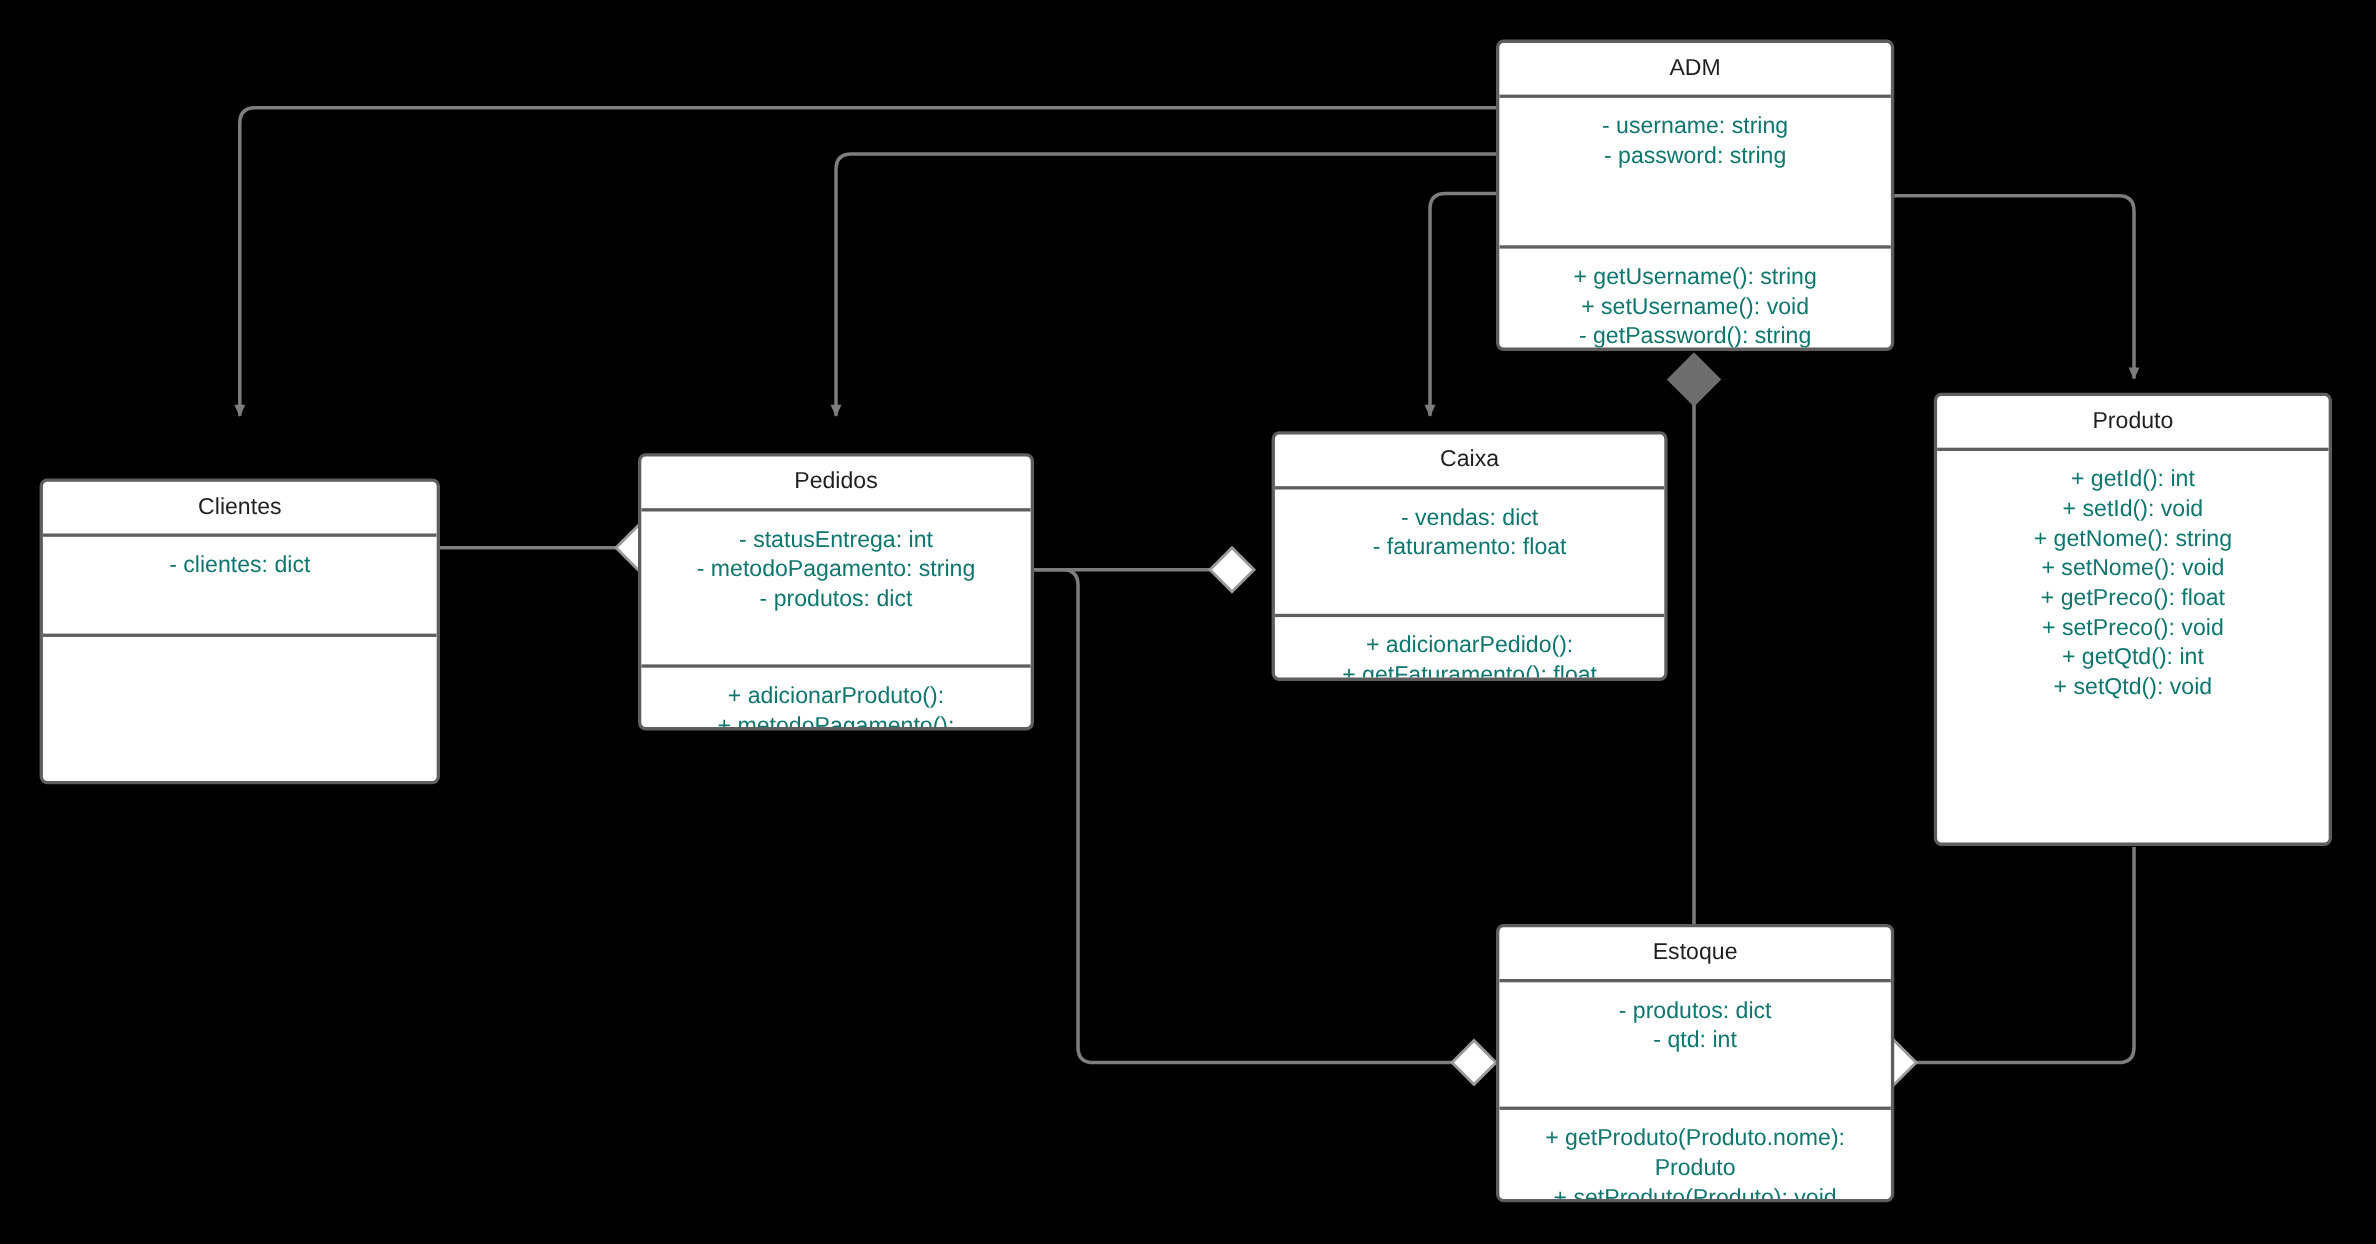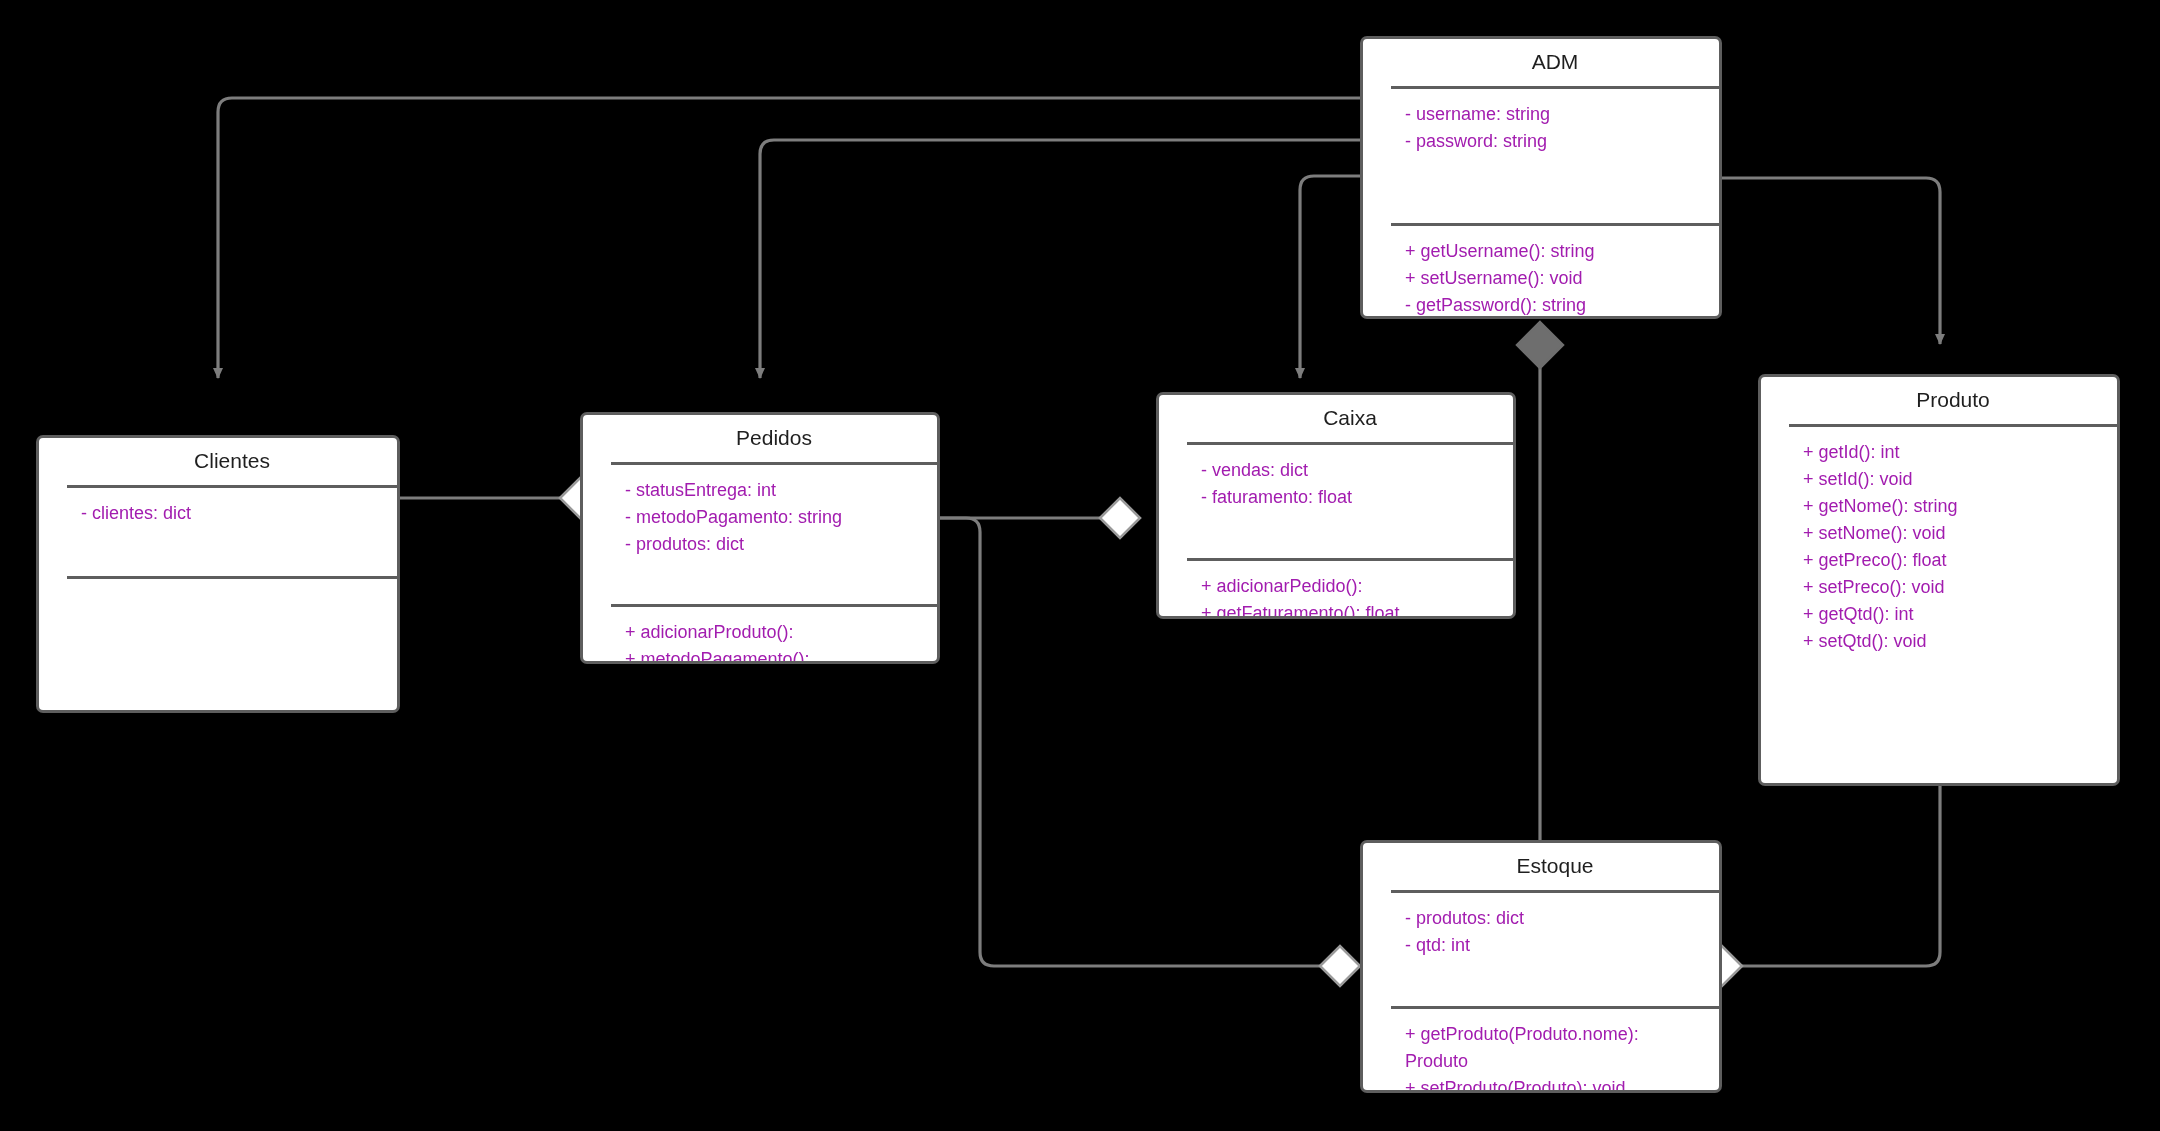--- a/index.html
+++ b/index.html
@@ -11,41 +11,41 @@
   #canvas{position:absolute;left:0;top:0;width:2160px;height:1131px;}
   #edges{position:absolute;left:0;top:0;width:2160px;height:1131px;pointer-events:none;}
 
   .uml-class{
     position:absolute;
     background:#ffffff;
     border:3px solid #5e5e5e;
     border-radius:7px;
     box-sizing:border-box;
     overflow:hidden;
-    padding-left:28px;
   }
   .uml-title{
     text-align:center;
     color:#1f1f1f;
     font-size:21px;
     line-height:26px;
     padding:10px 6px 11px 6px;
     border-bottom:3px solid #5e5e5e;
     white-space:nowrap;
   }
   .uml-section{
     padding:12px 14px 14px 14px;
     border-bottom:3px solid #5e5e5e;
   }
   .uml-section.last{border-bottom:none;}
   .uml-line{
-    color:#a21caf;
-    font-size:18px;
+    color:#0f766e;
+    font-size:21px;
     line-height:27px;
     white-space:pre-wrap;
+    text-align:center;
   }
 </style>
 </head>
 <body>
 
 <div id="canvas">
 
   <svg id="edges" viewBox="0 0 2160 1131" xmlns="http://www.w3.org/2000/svg">
     <defs>
       <marker id="arrowFilled" markerWidth="14" markerHeight="14" refX="11" refY="6" orient="auto" markerUnits="userSpaceOnUse">
@@ -121,21 +121,21 @@
     <div class="uml-section" style="height:87px;">
       <div class="uml-line">- vendas: dict</div>
       <div class="uml-line">- faturamento: float</div>
     </div>
     <div class="uml-section last">
       <div class="uml-line">+ adicionarPedido():</div>
       <div class="uml-line">+ getFaturamento(): float</div>
     </div>
   </div>
 
-  <div class="uml-class" style="left:1758px;top:374px;width:362px;height:412px;">
+  <div class="uml-class" style="left:1758px;top:357px;width:362px;height:412px;">
     <div class="uml-title">Produto</div>
     <div class="uml-section last">
       <div class="uml-line">+ getId(): int</div>
       <div class="uml-line">+ setId(): void</div>
       <div class="uml-line">+ getNome(): string</div>
       <div class="uml-line">+ setNome(): void</div>
       <div class="uml-line">+ getPreco(): float</div>
       <div class="uml-line">+ setPreco(): void</div>
       <div class="uml-line">+ getQtd(): int</div>
       <div class="uml-line">+ setQtd(): void</div>

